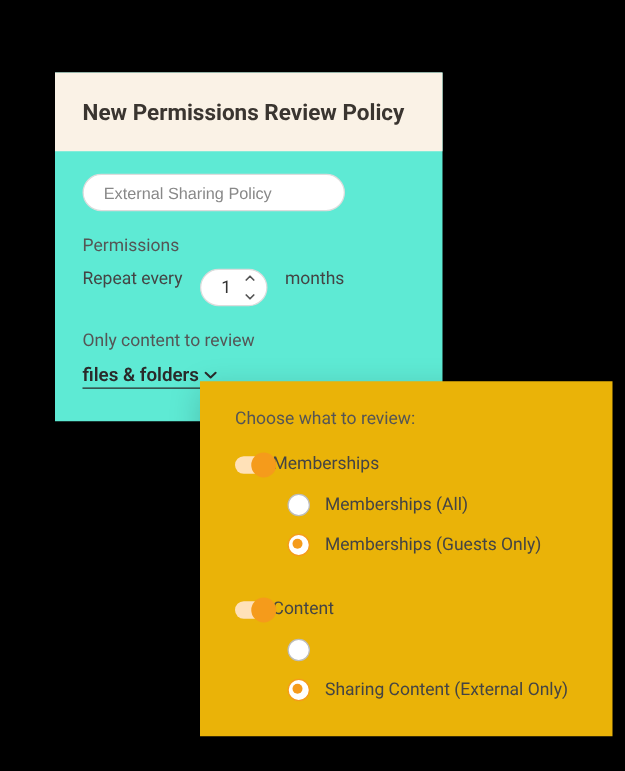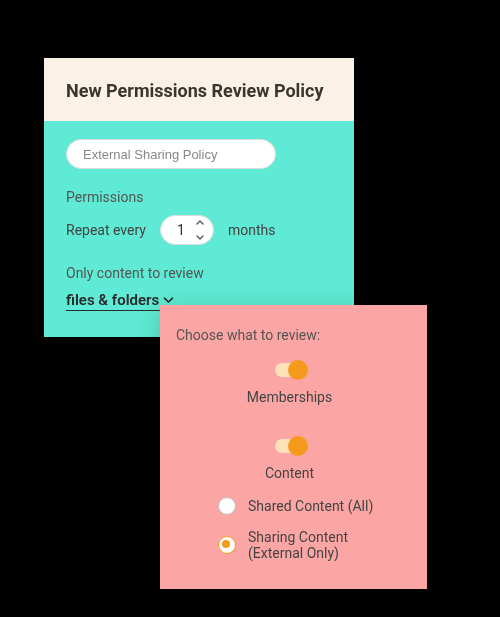--- a/index.html
+++ b/index.html
@@ -46,21 +46,20 @@
       border-radius: 18px;
       padding: 0 16px;
       font-size: 13px;
       color: #888;
       outline: none;
       background: #fff;
     }
     .section { margin-bottom: 20px; }
     .repeat-row {
       display: flex;
-      align-items: center;
       gap: 14px;
       font-size: 14px;
       color: #444;
     }
     .stepper {
       position: relative;
       display: inline-flex;
       align-items: center;
       border: 1px solid #dcdcdc;
       border-radius: 18px;
@@ -90,40 +89,38 @@
       border-bottom: 1.5px solid #2a2a2a;
       padding-bottom: 1px;
       cursor: pointer;
     }
     .content-select svg { margin-top: -1px; }
 
     .popover {
       position: absolute;
       left: 160px;
       top: 305px;
-      width: 267px;
-      background: #fca5a5;
+      width: 330px;
+      background: #eab308;
       box-shadow: 0 6px 24px rgba(0,0,0,0.18);
-      padding: 22px 24px 28px 16px;
+      padding: 22px 24px 28px 28px;
       font-size: 14px;
       color: #444;
     }
     .popover-title {
       font-size: 14px;
       color: #555;
       margin-bottom: 20px;
     }
     .group { margin-bottom: 34px; }
     .group:last-child { margin-bottom: 0; }
     .group-header {
       display: flex;
-      align-items: center;
-      gap: 12px;
+      align-items: flex-end;
       margin-bottom: 16px;
-      flex-direction: column;
     }
     .toggle {
       position: relative;
       width: 30px;
       height: 14px;
       background: #ffe1b8;
       border-radius: 8px;
       flex-shrink: 0;
     }
     .toggle.on::after {
@@ -227,31 +224,40 @@
 </div>
 
 <div class="popover">
   <div class="popover-title">Choose what to review:</div>
 
   <div class="group">
     <div class="group-header">
       <span class="toggle on"></span>
       <span class="group-label">Memberships</span>
     </div>
+    <div class="options">
+      <div class="option">
+        <span class="radio"></span>
+        <span class="option-label">Memberships (All)</span>
+      </div>
+      <div class="option">
+        <span class="radio selected"></span>
+        <span class="option-label">Memberships (Guests Only)</span>
+      </div>
+    </div>
   </div>
 
   <div class="group">
     <div class="group-header">
       <span class="toggle on"></span>
       <span class="group-label">Content</span>
     </div>
     <div class="options">
       <div class="option">
         <span class="radio"></span>
-        <span class="option-label">Shared Content (All)</span>
       </div>
       <div class="option">
         <span class="radio selected"></span>
         <span class="option-label">Sharing Content (External Only)</span>
       </div>
     </div>
   </div>
 </div>
 
 </body></html>

